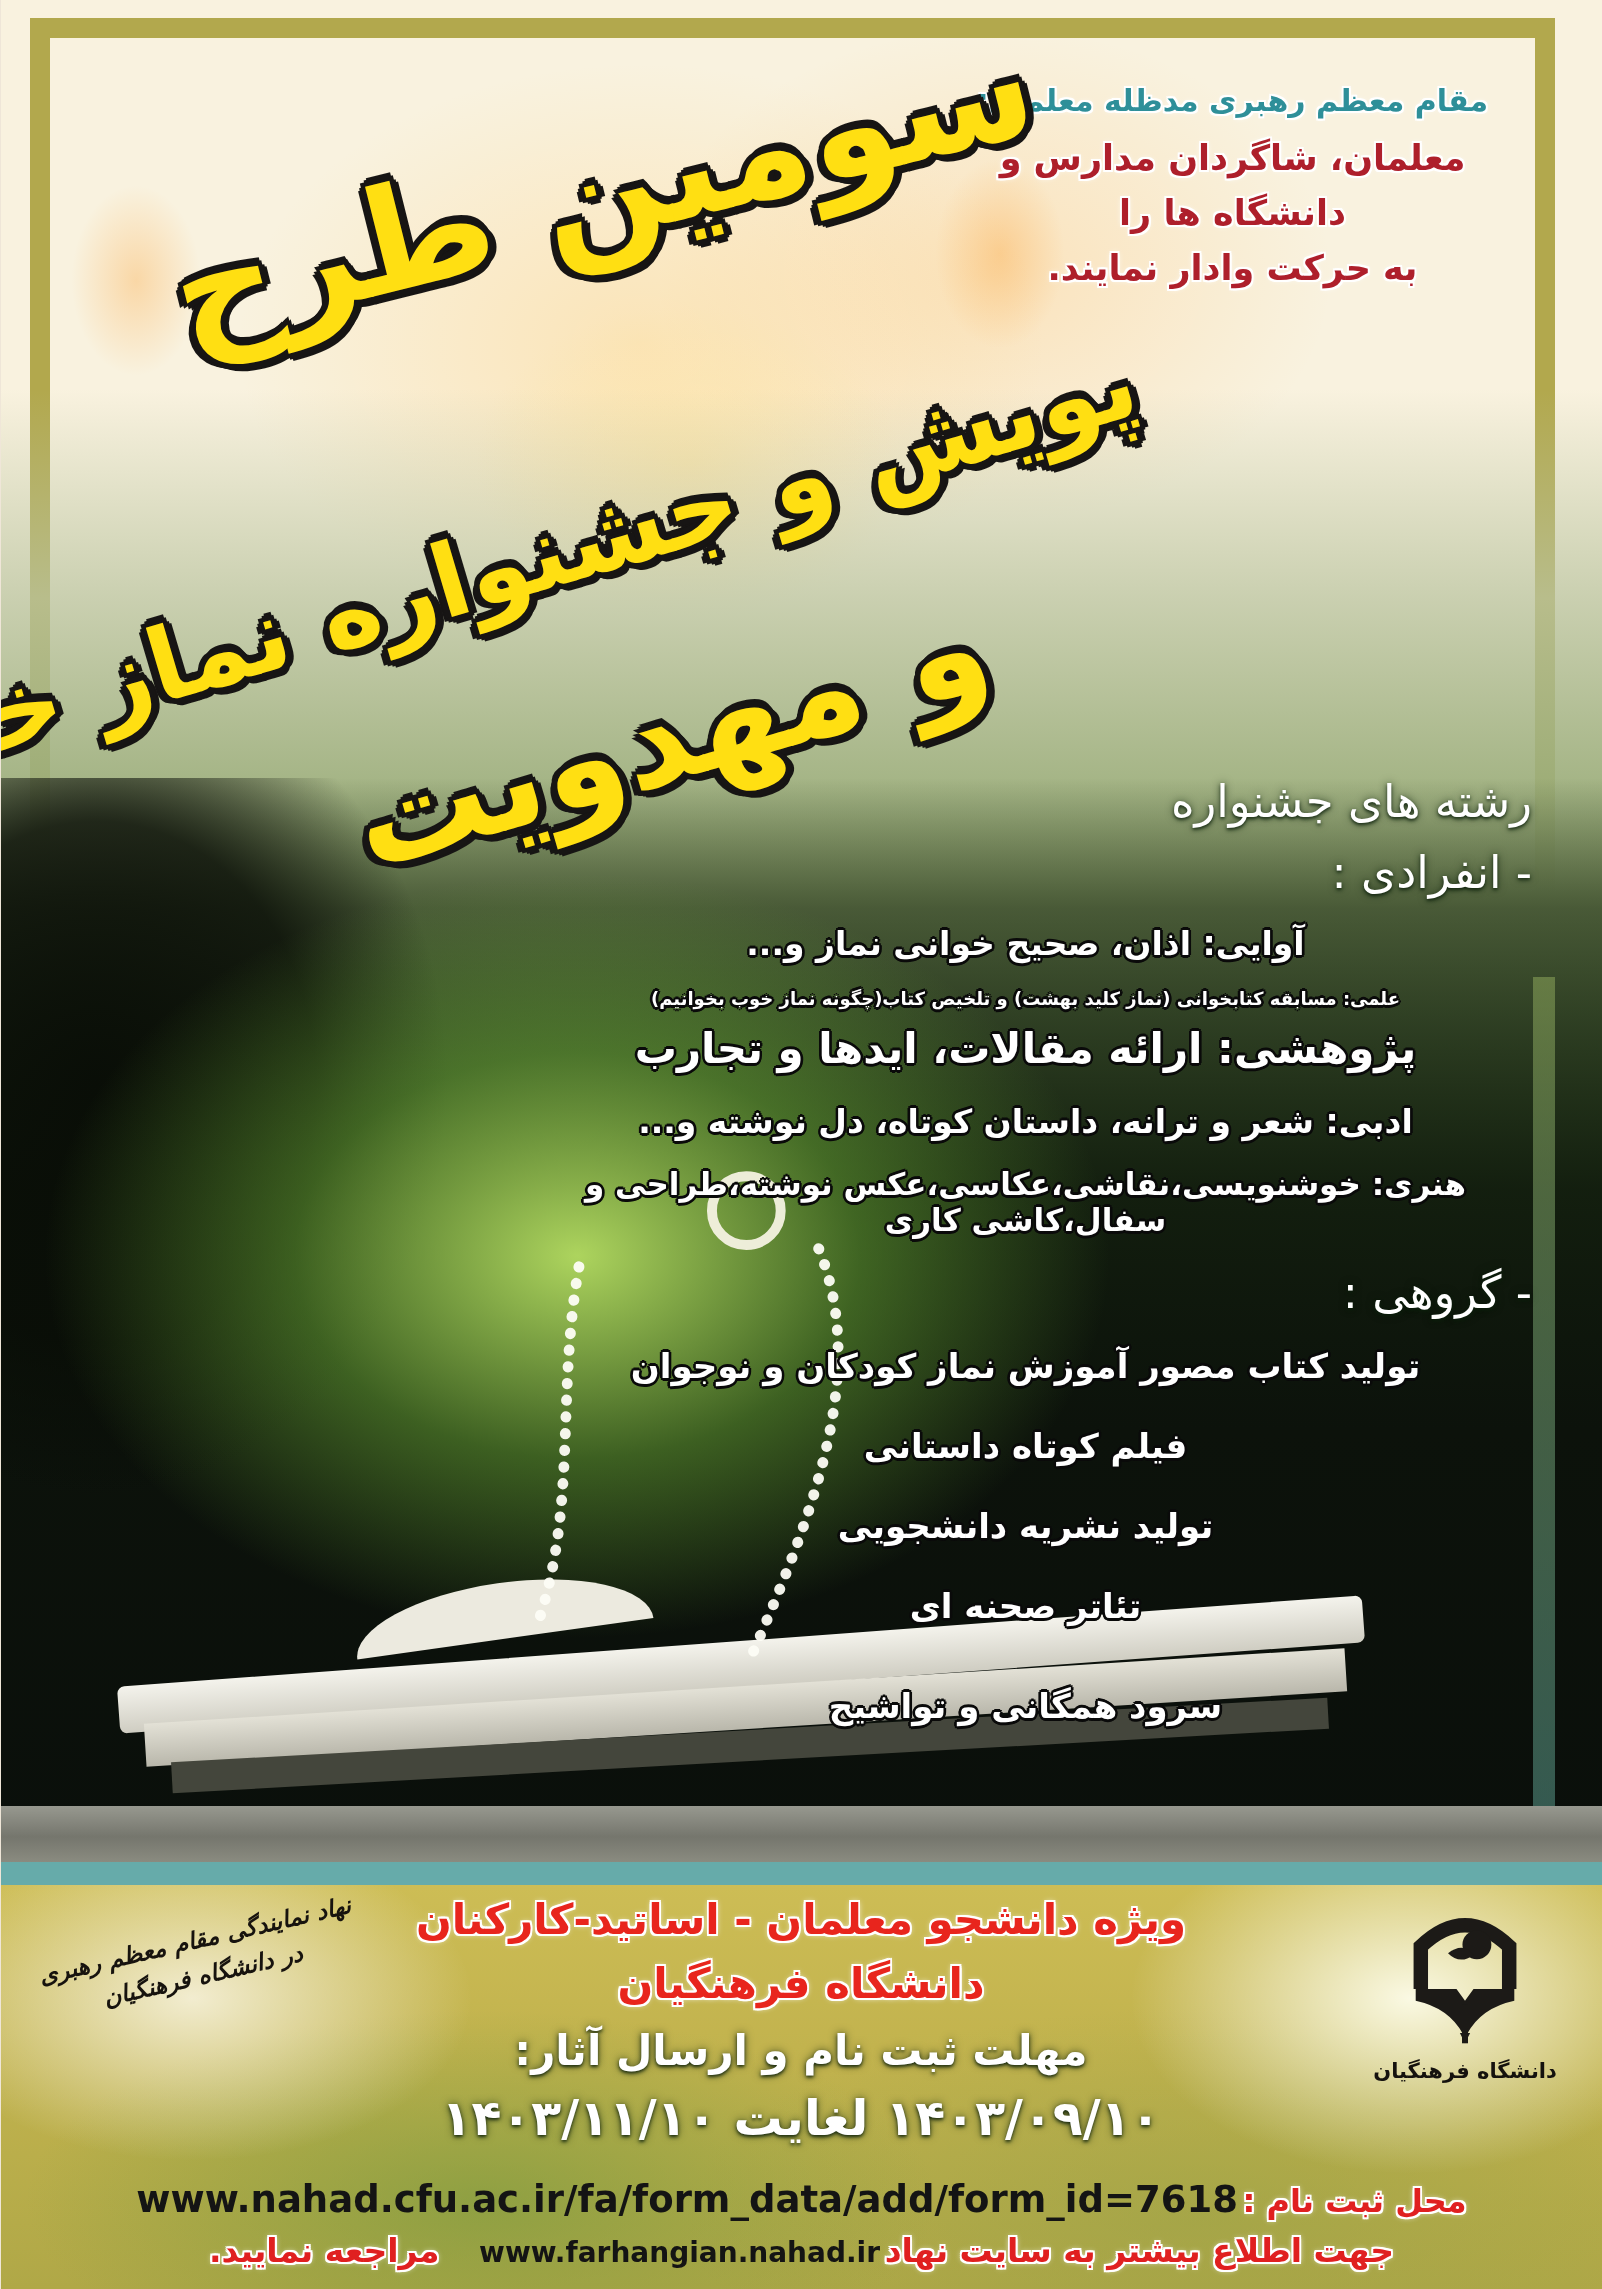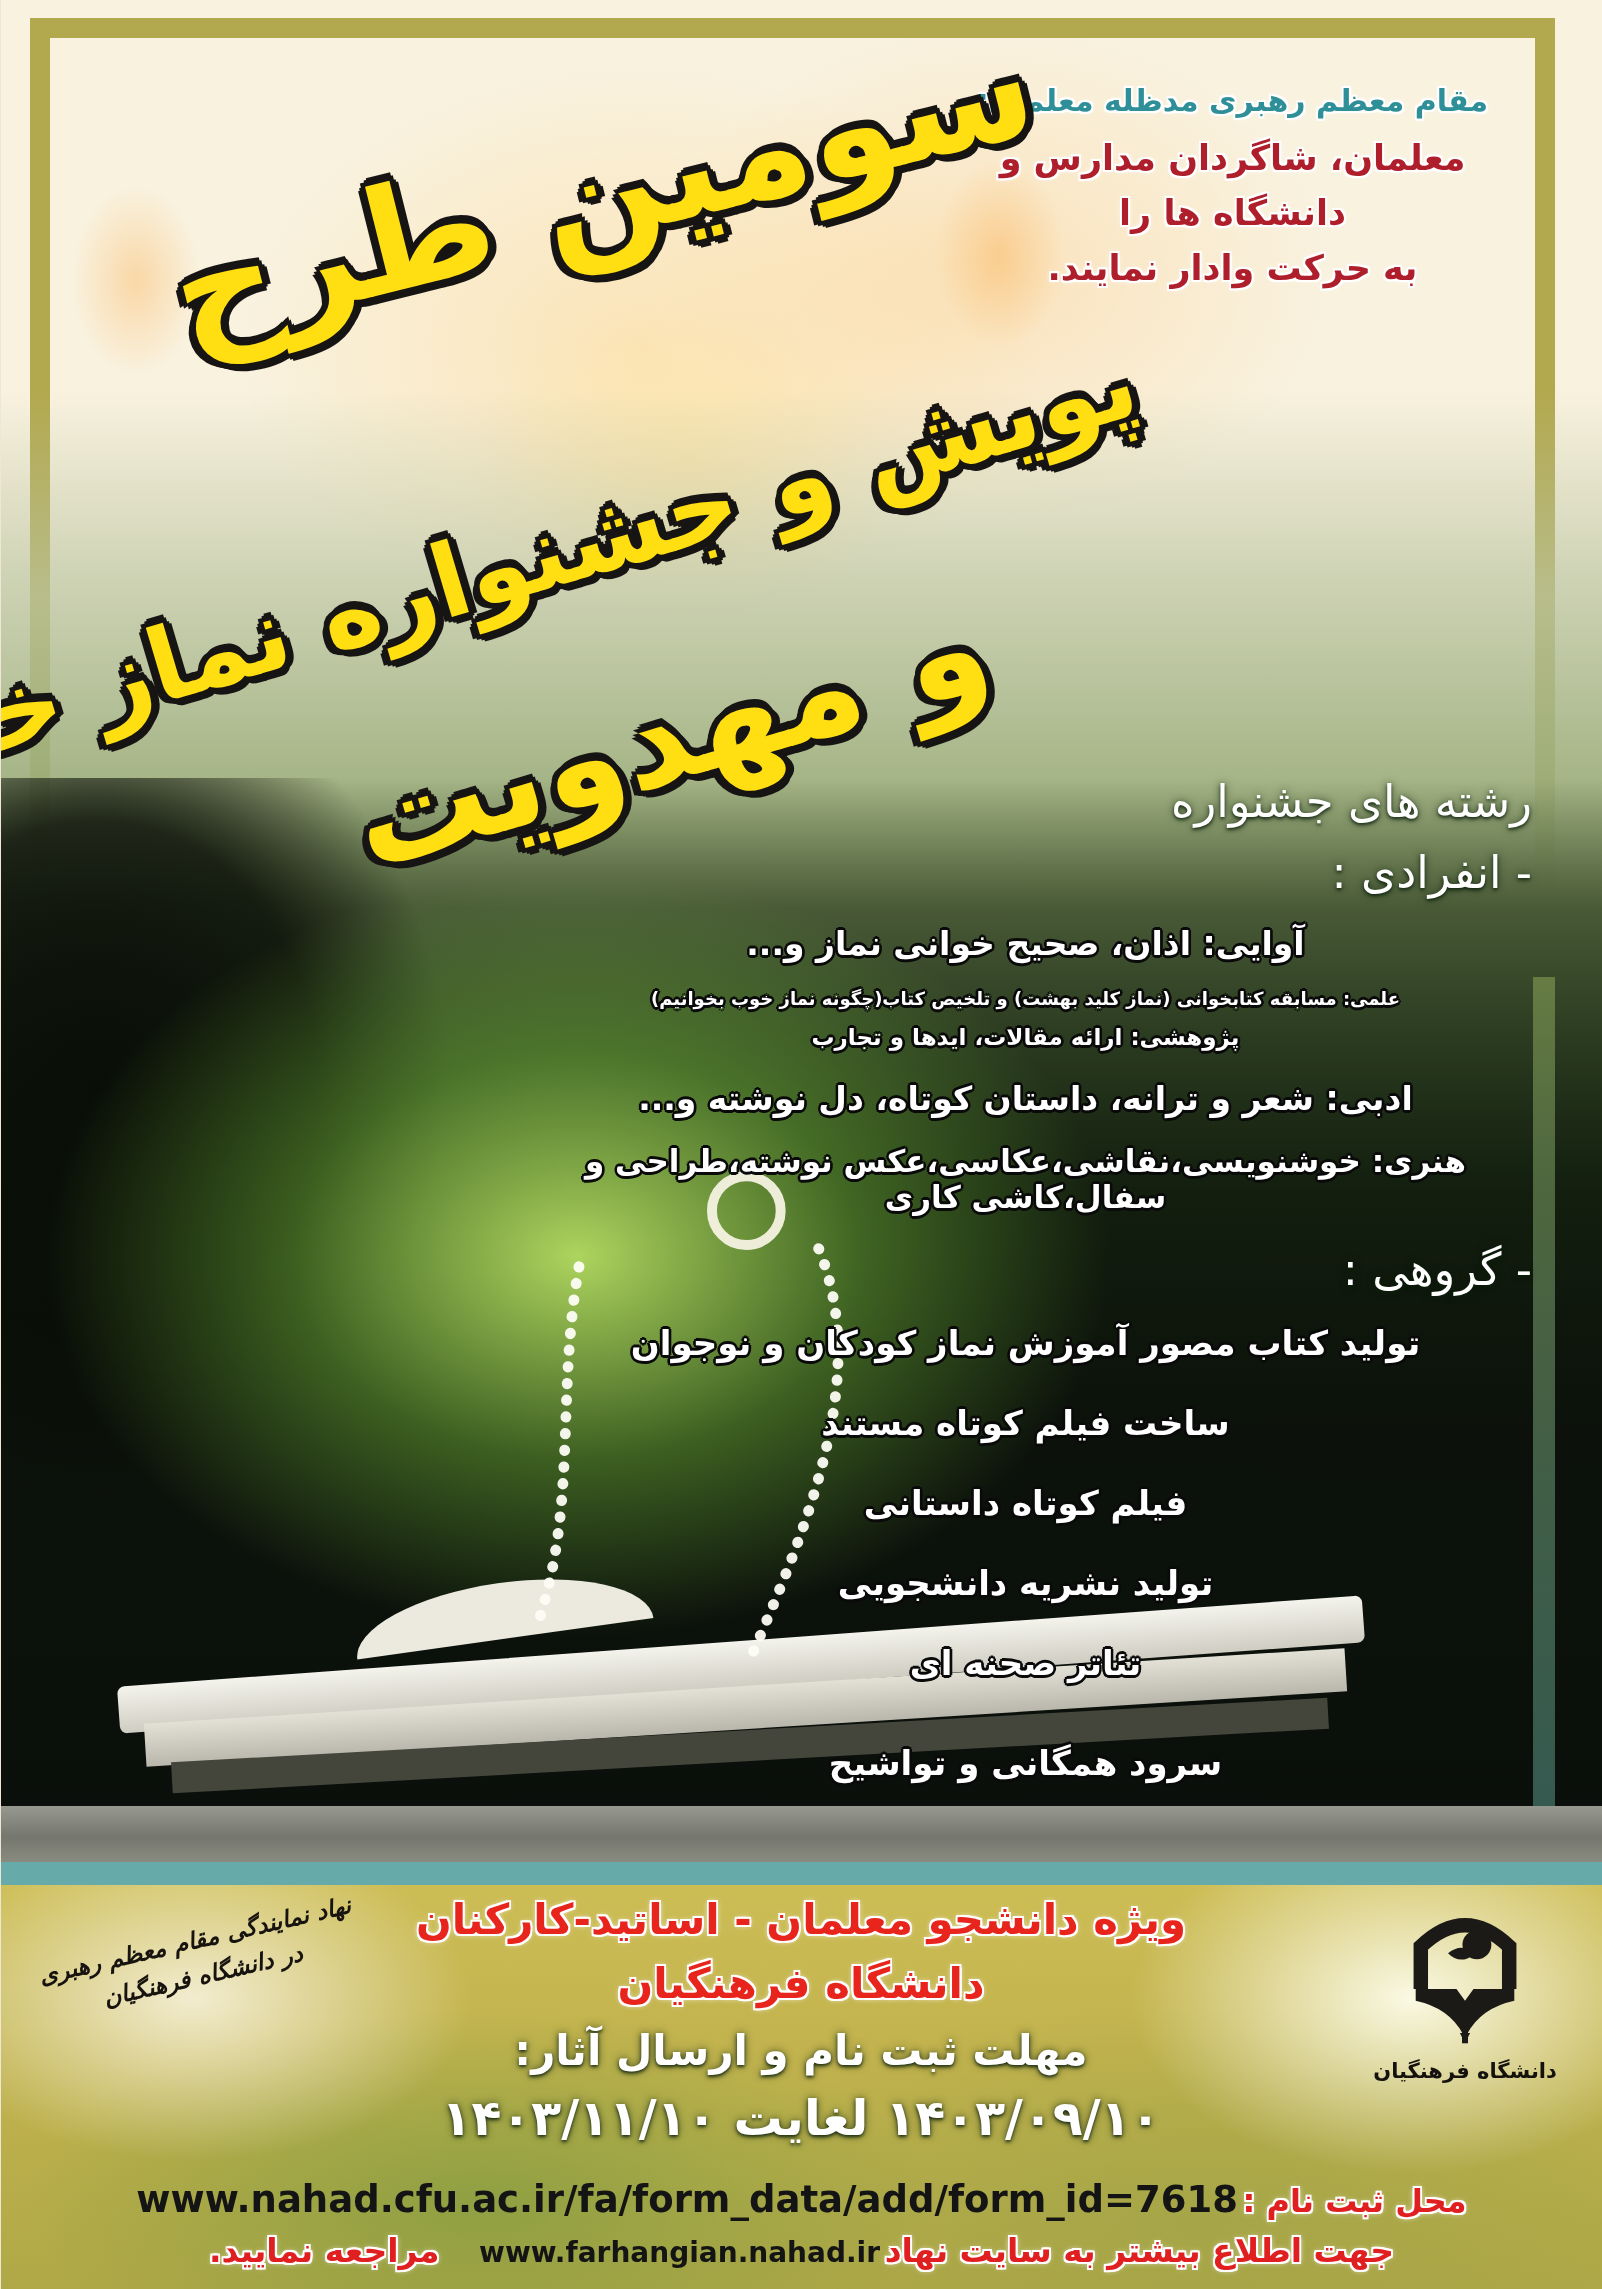--- a/index.html
+++ b/index.html
@@ -130,26 +130,25 @@
 
   <h1 class="txt yellow-cal title1">سومین طرح</h1>
   <h1 class="txt yellow-cal title2">پویش و جشنواره نماز خوب</h1>
   <h1 class="txt yellow-cal title3">و مهدویت</h1>
 
   <div class="txt cats">
     <p class="cat-head soft-dark" style="margin-bottom:14.5px;">رشته های جشنواره</p>
     <p class="cat-head soft-dark" style="margin-bottom:23.5px;">- انفرادی :</p>
     <p class="cat-item black-outline" style="font-size:33px;margin-bottom:25px;">آوایی:  اذان، صحیح خوانی نماز و...</p>
     <p class="cat-item black-outline" style="font-size:18px;margin-bottom:15px;">علمی: مسابقه کتابخوانی (نماز کلید بهشت) و تلخیص کتاب(چگونه نماز خوب بخوانیم)</p>
-    <p class="cat-item black-outline" style="font-size:23px;margin-bottom:29px;">پژوهشی: ارائه مقالات، ایدها و تجارب</p>
+    <p class="cat-item black-outline" style="font-size:42px;margin-bottom:29px;">پژوهشی: ارائه مقالات، ایدها و تجارب</p>
     <p class="cat-item black-outline" style="font-size:33px;margin-bottom:25px;">ادبی:  شعر و ترانه، داستان کوتاه، دل نوشته و...</p>
     <p class="cat-item black-outline" style="font-size:31px;margin-bottom:27px;">هنری:  خوشنویسی،نقاشی،عکاسی،عکس نوشته،طراحی و سفال،کاشی کاری</p>
     <p class="cat-head soft-dark" style="margin-bottom:25px;">- گروهی :</p>
     <p class="cat-item black-outline" style="font-size:34px;margin-bottom:40px;">تولید کتاب مصور آموزش نماز کودکان و نوجوان</p>
-    <p class="cat-item black-outline" style="font-size:34px;margin-bottom:40px;">ساخت فیلم کوتاه مستند</p>
     <p class="cat-item black-outline" style="font-size:34px;margin-bottom:40px;">فیلم کوتاه داستانی</p>
     <p class="cat-item black-outline" style="font-size:34px;margin-bottom:40px;">تولید نشریه دانشجویی</p>
     <p class="cat-item black-outline" style="font-size:34px;margin-bottom:60px;">تئاتر صحنه ای</p>
     <p class="cat-item black-outline" style="font-size:34px;margin-bottom:0;">سرود همگانی و تواشیح</p>
   </div>
 
   <p class="txt center-block aud white-outline" style="top:1895px;">ویژه دانشجو معلمان - اساتید-کارکنان</p>
   <p class="txt center-block aud white-outline" style="top:1959px;">دانشگاه فرهنگیان</p>
   <p class="txt center-block wht soft-dark" style="top:2026px;font-size:42px;">مهلت ثبت نام و ارسال آثار:</p>
   <p class="txt center-block wht soft-dark" style="top:2090px;font-size:49px;">۱۴۰۳/۰۹/۱۰ لغایت ۱۴۰۳/۱۱/۱۰</p>

